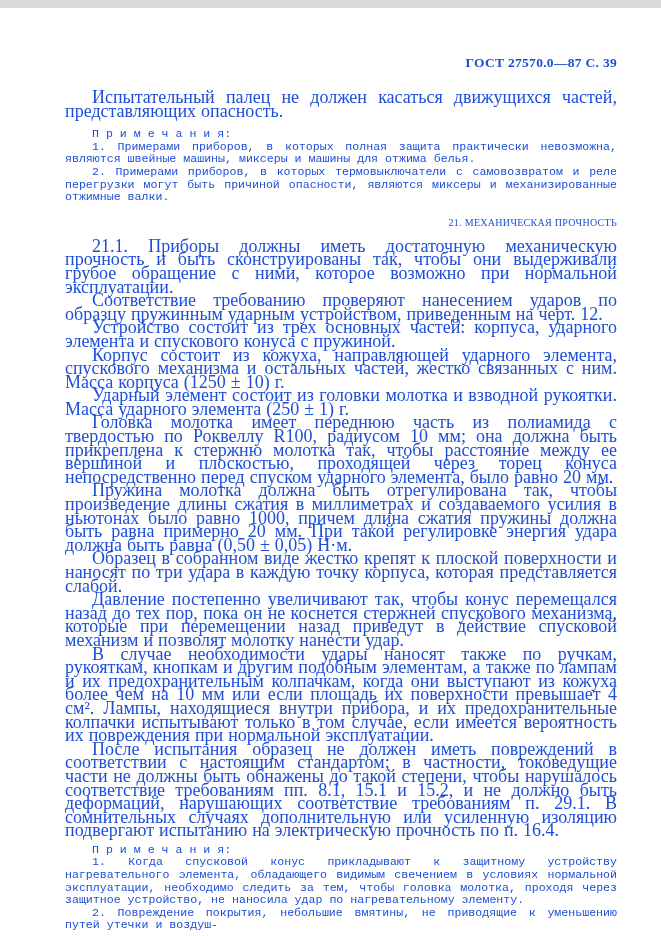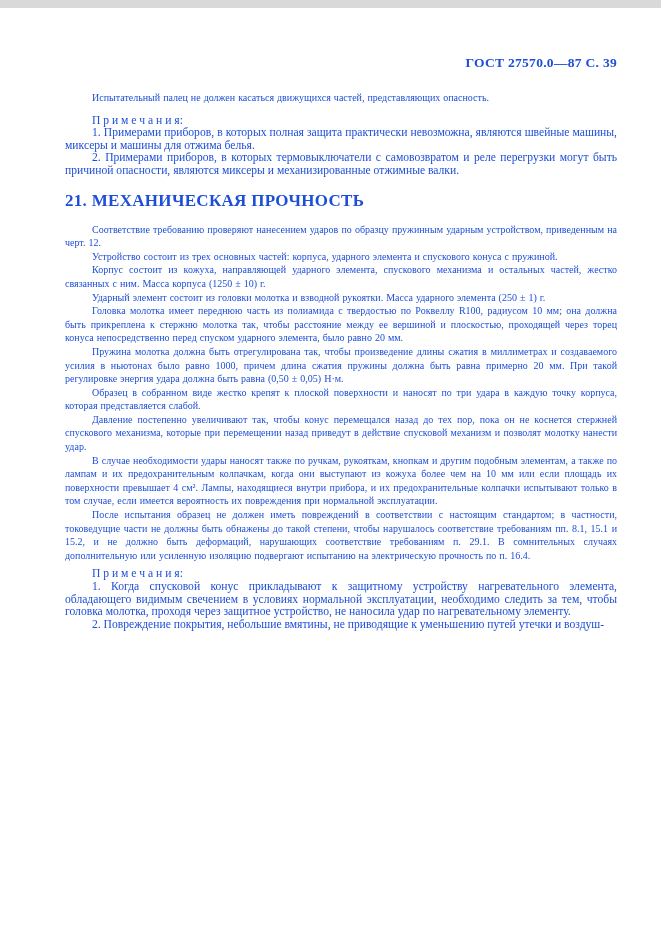--- a/index.html
+++ b/index.html
@@ -22,47 +22,48 @@
   .doc-header {
     font-size: 13.5px;
     font-weight: bold;
     text-align: right;
     margin: 0 0 20px 0;
     letter-spacing: 0.3px;
     white-space: nowrap;
   }
   p.body-par {
     margin: 0;
-    font-size: 10px;
+    font-size: 18px;
     line-height: 13.6px;
     text-align: justify;
     text-indent: 27px;
     word-spacing: 0.5px;
   }
   p.intro {
     margin-bottom: 10px;
   }
   .notes {
     margin: 0;
+    font-family: Liberation Mono, monospace;
   }
   .notes p {
     margin: 0;
     font-size: 11.6px;
     line-height: 12.6px;
     text-align: justify;
     text-indent: 27px;
   }
   .notes p.notes-label {
     text-align: left;
   }
   h2.section-heading {
     margin: 13px 0 12px 0;
-    font-size: 17px;
-    font-weight: bold;
-    text-align: left;
+    font-size: 10px;
+    font-weight: normal;
+    text-align: right;
     letter-spacing: 0.3px;
   }
   .notes.bottom {
     margin-top: 6px;
   }
 </style>
 </head>
 <body>
 
 <div class="page">
@@ -73,20 +74,21 @@
 
   <div class="notes top">
     <p class="notes-label">П р и м е ч а н и я:</p>
     <p>1.  Примерами приборов, в которых полная защита практически невозможна, являются швейные машины, миксеры и машины для отжима белья.</p>
     <p>2.  Примерами приборов, в которых термовыключатели с самовозвратом и реле перегрузки могут быть причиной опасности, являются миксеры и механизированные отжимные валки.</p>
   </div>
 
   <h2 class="section-heading">21.  МЕХАНИЧЕСКАЯ ПРОЧНОСТЬ</h2>
 
   <div>
+    <p class="body-par">21.1.  Приборы должны иметь достаточную механическую прочность и быть сконструированы так, чтобы они выдерживали грубое обращение с ними, которое возможно при нормальной эксплуатации.</p>
     <p class="body-par">Соответствие требованию проверяют нанесением ударов по образцу пружинным ударным устройством, приведенным на черт. 12.</p>
     <p class="body-par">Устройство состоит из трех основных частей: корпуса, ударного элемента и спускового конуса с пружиной.</p>
     <p class="body-par">Корпус состоит из кожуха, направляющей ударного элемента, спускового механизма и остальных частей, жестко связанных с ним. Масса корпуса (1250 ± 10) г.</p>
     <p class="body-par">Ударный элемент состоит из головки молотка и взводной рукоятки. Масса ударного элемента (250 ± 1) г.</p>
     <p class="body-par">Головка молотка имеет переднюю часть из полиамида с твердостью по Роквеллу R100, радиусом 10 мм; она должна быть прикреплена к стержню молотка так, чтобы расстояние между ее вершиной и плоскостью, проходящей через торец конуса непосредственно перед спуском ударного элемента, было равно 20 мм.</p>
     <p class="body-par">Пружина молотка должна быть отрегулирована так, чтобы произведение длины сжатия в миллиметрах и создаваемого усилия в ньютонах было равно 1000, причем длина сжатия пружины должна быть равна примерно 20 мм. При такой регулировке энергия удара должна быть равна (0,50 ± 0,05) Н·м.</p>
     <p class="body-par">Образец в собранном виде жестко крепят к плоской поверхности и наносят по три удара в каждую точку корпуса, которая представляется слабой.</p>
     <p class="body-par">Давление постепенно увеличивают так, чтобы конус перемещался назад до тех пор, пока он не коснется стержней спускового механизма, которые при перемещении назад приведут в действие спусковой механизм и позволят молотку нанести удар.</p>
     <p class="body-par">В случае необходимости удары наносят также по ручкам, рукояткам, кнопкам и другим подобным элементам, а также по лампам и их предохранительным колпачкам, когда они выступают из кожуха более чем на 10 мм или если площадь их поверхности превышает 4 см². Лампы, находящиеся внутри прибора, и их предохранительные колпачки испытывают только в том случае, если имеется вероятность их повреждения при нормальной эксплуатации.</p>
     <p class="body-par">После испытания образец не должен иметь повреждений в соответствии с настоящим стандартом; в частности, токоведущие части не должны быть обнажены до такой степени, чтобы нарушалось соответствие требованиям пп. 8.1, 15.1 и 15.2, и не должно быть деформаций, нарушающих соответствие требованиям п. 29.1. В сомнительных случаях дополнительную или усиленную изоляцию подвергают испытанию на электрическую прочность по п. 16.4.</p>

